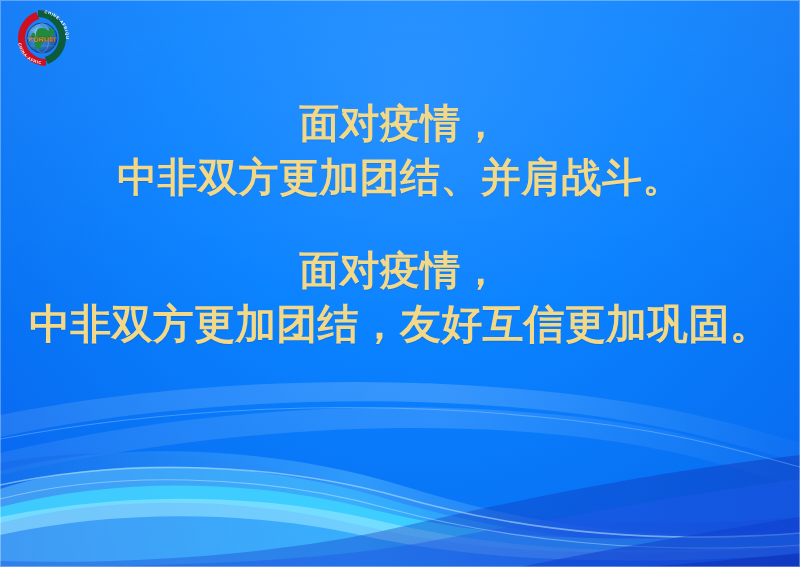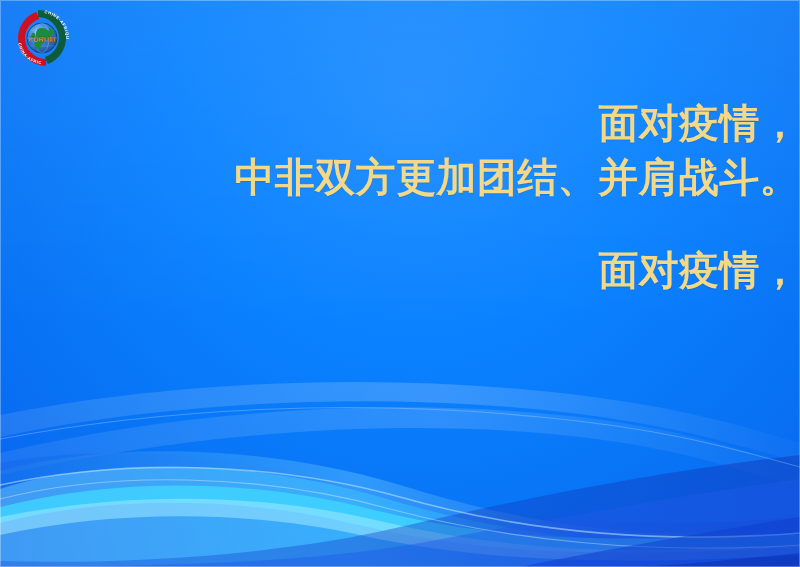--- a/index.html
+++ b/index.html
@@ -67,21 +67,21 @@
     text-align: center;
     color: #f2d887;
     font-family: "DejaVu Serif", "Liberation Serif", serif;
     font-weight: 600;
     letter-spacing: 0.02em;
     line-height: 1.34;
     text-shadow: 0 1px 1px rgba(0,0,0,0.10);
     white-space: nowrap;
   }
 
-  .para .line { display: block; text-align: right; }
+  .para .line { display: block; }
 
   #para-1 { top: 96px; }
   #para-1 .line-1 { font-size: 40px; }
   #para-1 .line-2 { font-size: 40px; letter-spacing: 0.01em; }
 
   #para-2 { top: 243px; }
   #para-2 .line-1 { font-size: 40px; }
   #para-2 .line-2 { font-size: 41px; letter-spacing: 0.005em; }
 
   
@@ -195,18 +195,19 @@
 
   <div class="text-stack">
 
     <div class="para" id="para-1">
       <span class="line line-1">面对疫情，</span>
       <span class="line line-2">中非双方更加团结、并肩战斗。</span>
     </div>
 
     <div class="para" id="para-2">
       <span class="line line-1">面对疫情，</span>
+      <span class="line line-2">中非双方更加团结，友好互信更加巩固。</span>
     </div>
 
   </div>
 
   <div class="edge-frame"></div>
 </div>
 
 </body></html>

